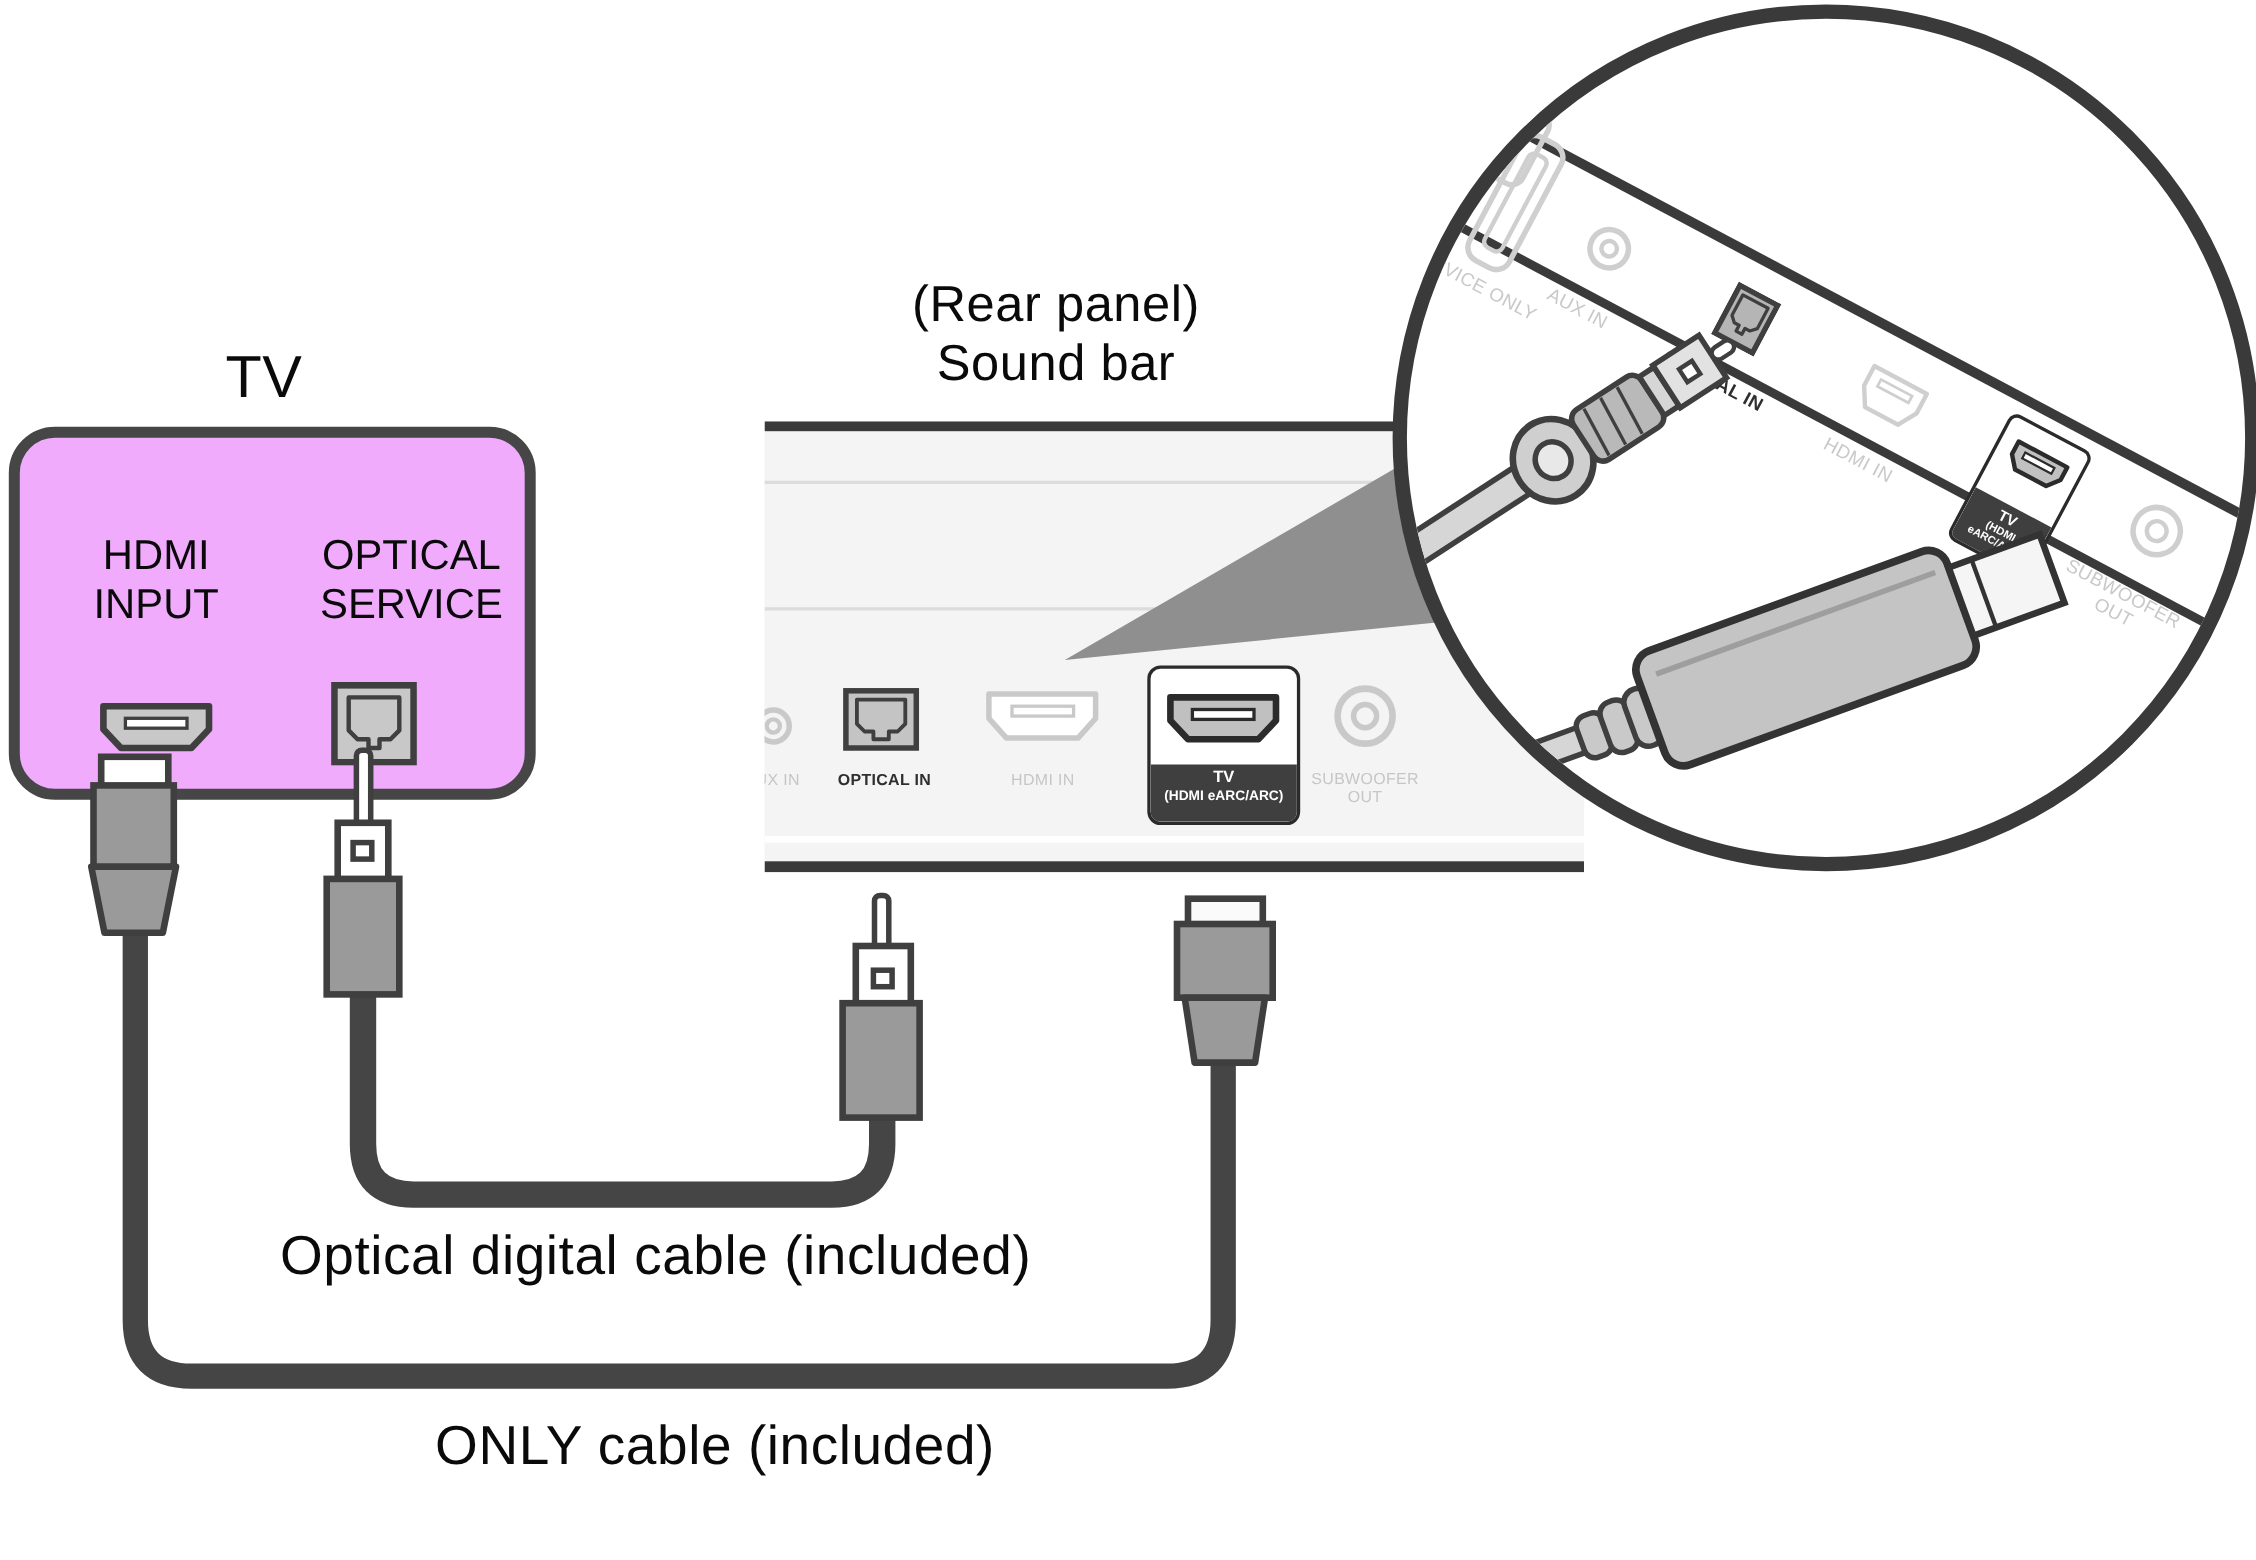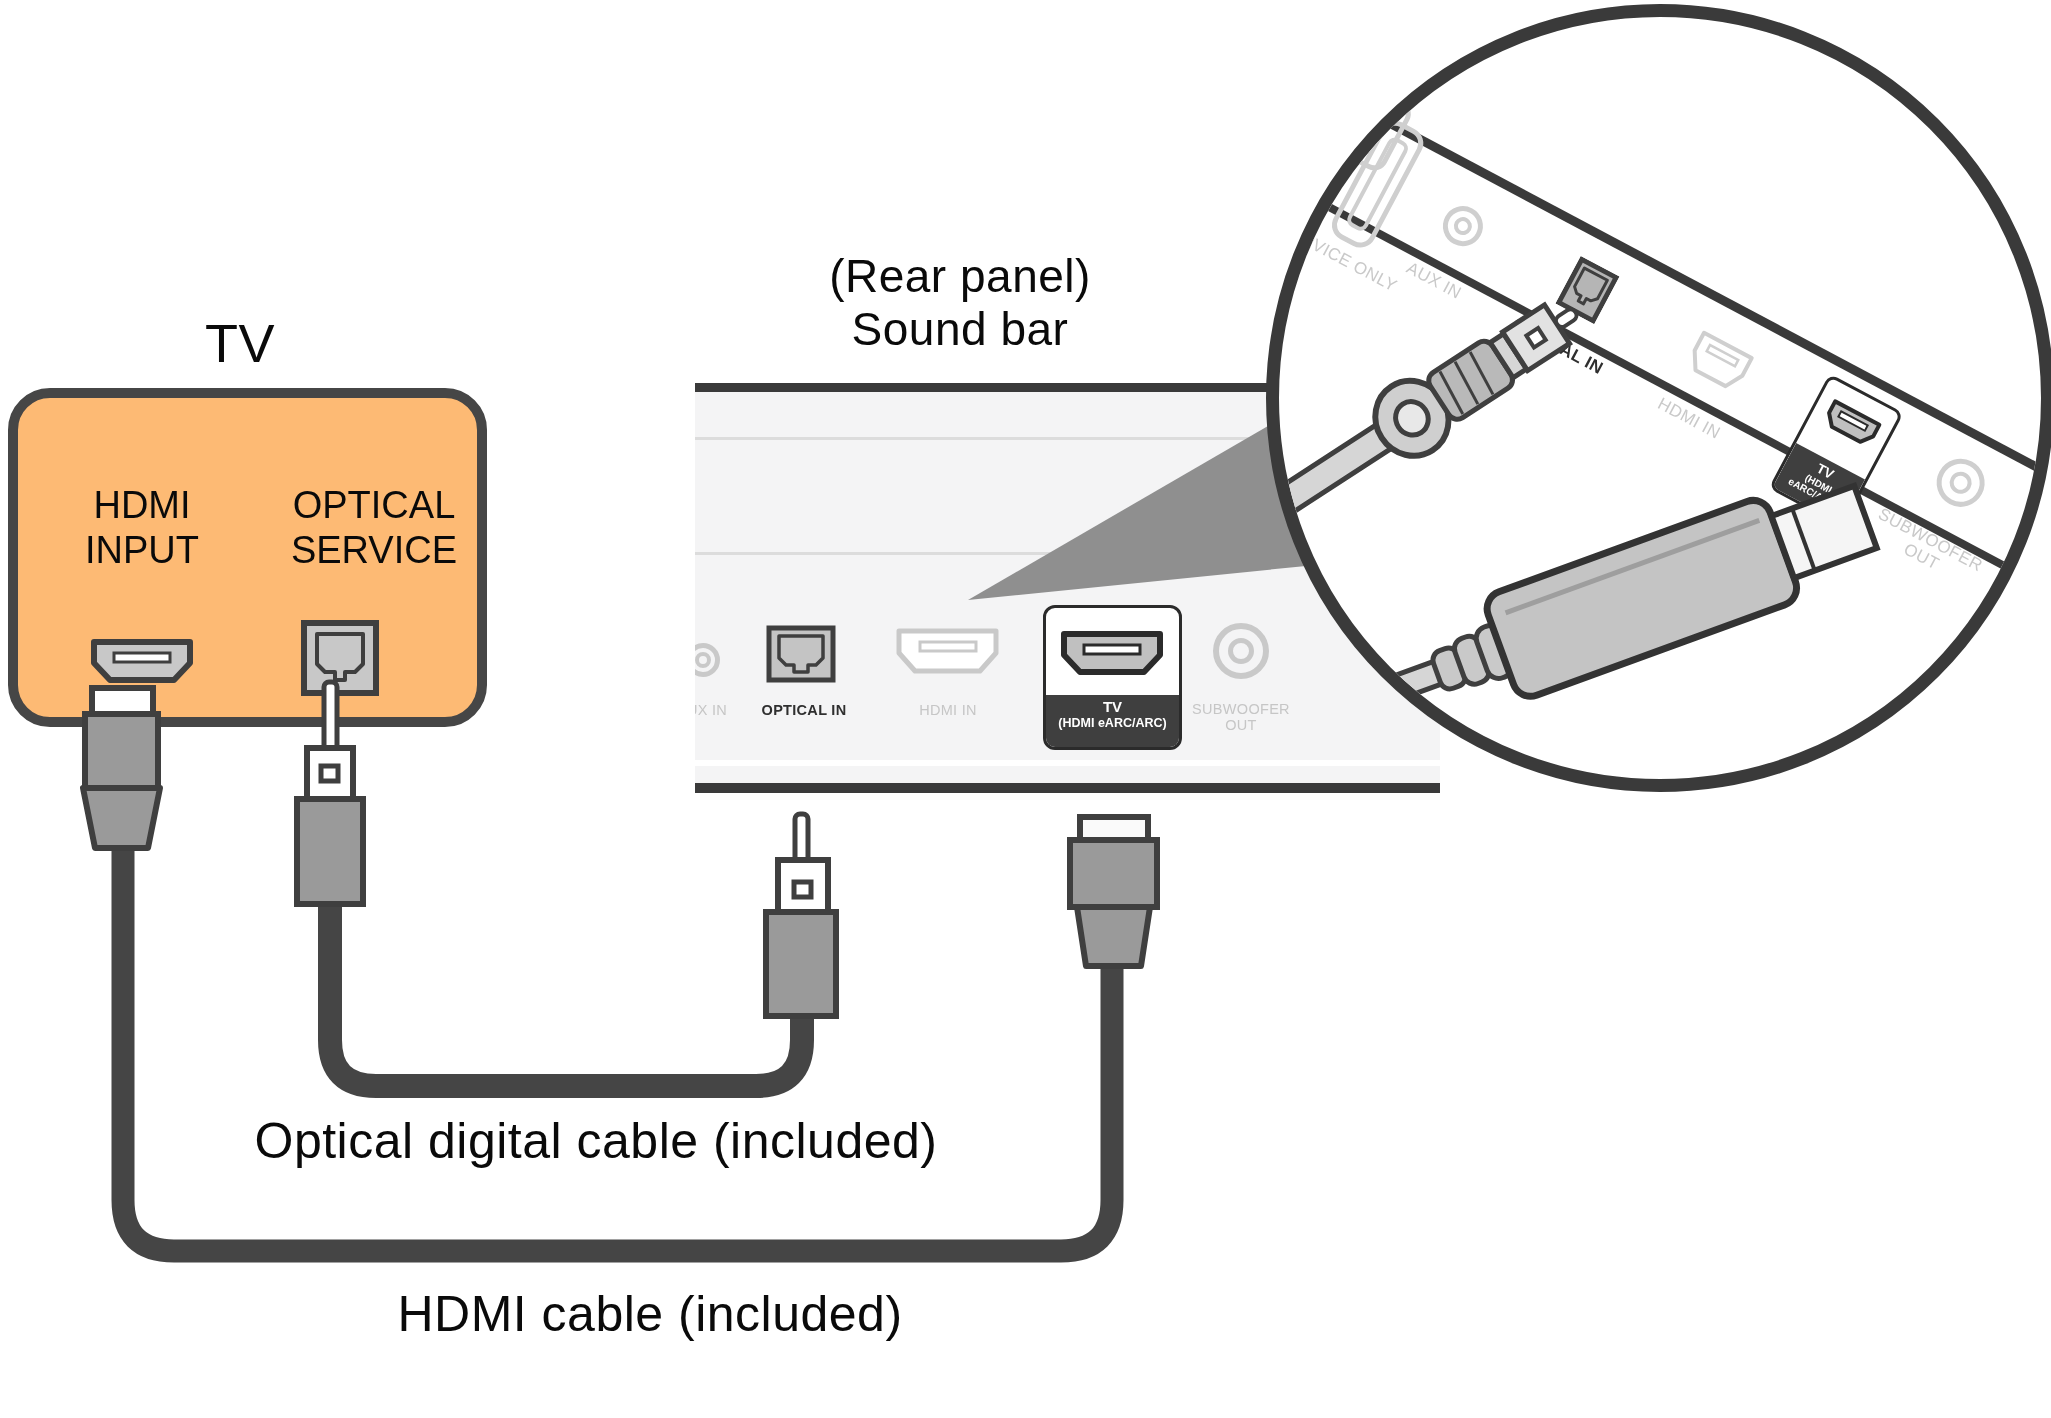--- a/index.html
+++ b/index.html
@@ -2,21 +2,21 @@
 <html><head>
 <meta charset="utf-8">
 <style>
   html,body{margin:0;padding:0;background:#fff;}
   .canvas{position:relative;width:2051px;height:1418px;background:#fff;overflow:hidden;
           font-family:"Liberation Sans", sans-serif;color:#0a0a0a;}
   .abs{position:absolute;}
   .big-label{font-size:50px;letter-spacing:0.5px;color:#0a0a0a;text-align:center;white-space:nowrap;}
   
   .tv-box{left:8px;top:388px;width:479px;height:339px;border:10px solid #464646;border-radius:42px;
-          background:#fdba74;box-sizing:border-box;}
+          background:#f0abfc;box-sizing:border-box;}
   .tv-port-label{position:absolute;top:85px;font-size:38px;line-height:45px;text-align:center;color:#0a0a0a;}
   
   .sb-panel{left:695px;top:383px;width:745px;height:410px;background:#f4f4f5;overflow:hidden;}
   .hline{position:absolute;left:0;width:100%;}
   .port-label{position:absolute;transform:translateX(-50%);font-size:14.5px;letter-spacing:.3px;
               color:#c6c6c6;text-align:center;white-space:nowrap;line-height:16px;}
   .port-label.dark{color:#2f2f2f;font-weight:600;}
   .ring{position:absolute;border-radius:50%;box-sizing:border-box;}
   .tv-hl{position:absolute;left:348px;top:222px;width:139px;height:145px;border:3px solid #2b2b2b;
          border-radius:12px;background:#fff;box-sizing:border-box;overflow:hidden;}
@@ -219,15 +219,15 @@
         <rect x="98" y="-27" width="26" height="54" rx="12" fill="#c9c9c9" stroke="#3f3f3f" stroke-width="5"></rect>
         <rect x="118" y="-55" width="300" height="110" rx="18" fill="#c4c4c4" stroke="#333333" stroke-width="7"></rect>
         <line x1="135" y1="-33" x2="405" y2="-33" stroke="#9e9e9e" stroke-width="5"></line>
         <rect x="418" y="-33" width="88" height="66" fill="#f5f5f5" stroke="#333333" stroke-width="6"></rect>
         <line x1="440" y1="-33" x2="440" y2="33" stroke="#333333" stroke-width="4"></line>
       </g>
     </svg>
   </div>
 
   <div class="abs big-label" style="left:246px;top:1112px;width:700px;">Optical digital cable (included)</div>
-  <div class="abs big-label" style="left:300px;top:1285px;width:700px;">HDMI cable (included)</div>
+  <div class="abs big-label" style="left:300px;top:1285px;width:700px;">ONLY cable (included)</div>
 
 </div>
 
 </body></html>

